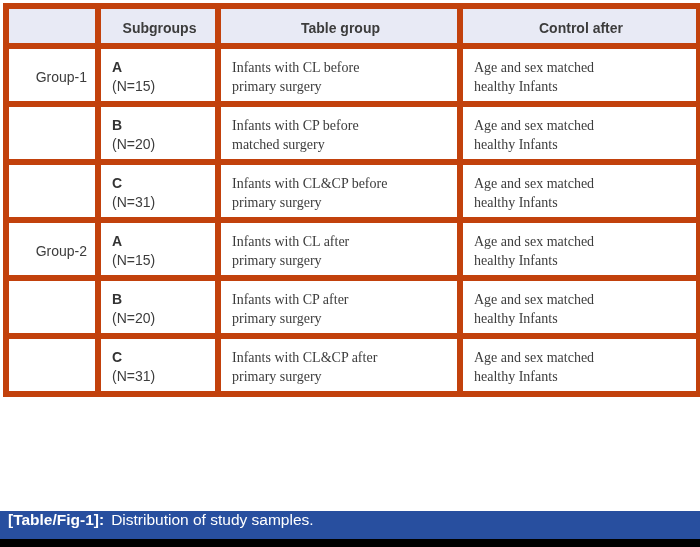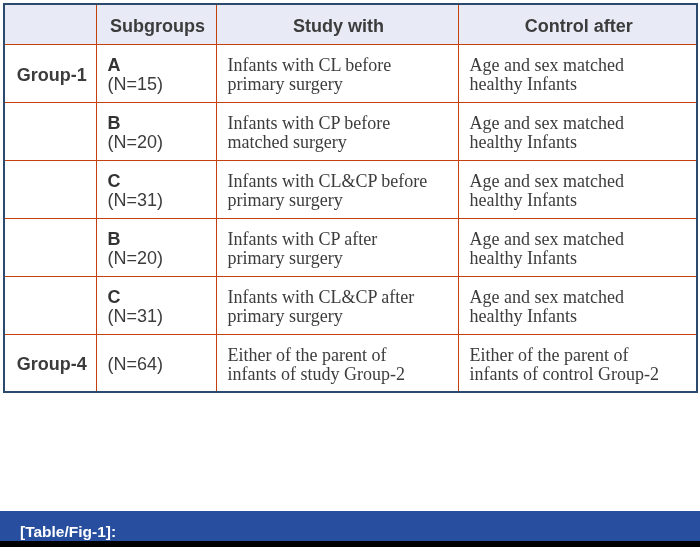--- a/index.html
+++ b/index.html
@@ -19,24 +19,24 @@
     position: absolute;
     top: 3px;
     left: 3px;
     width: 693px;
     border-collapse: collapse;
     table-layout: fixed;
     border: 2px solid #2c4a6e;
   }
   table.study-table th,
   table.study-table td {
-    border: 1px solid #c2410c;
+    border: 6px solid #c2410c;
     padding: 8px 8px 4px 11px;
     vertical-align: middle;
-    font-size: 18px;
+    font-size: 14px;
     line-height: 19px;
     color: #3c3c3c;
     overflow: hidden;
   }
   col.c-group   { width: 92px; }
   col.c-sub     { width: 120px; }
   col.c-study   { width: 242px; }
   col.c-control { width: 239px; }
 
   thead tr { height: 40px; }
@@ -44,22 +44,22 @@
     background: #e8eaf5;
     color: #2b51a3;
     font-weight: bold;
     font-size: 16.5px;
     text-align: center;
     padding: 4px 6px;
     border-bottom-width: 2px;
   }
   tbody tr { height: 58px; }
   td.group-cell {
-    text-align: center;
-    font-weight: bold;
+    text-align: right;
+    font-weight: normal;
     color: #333333;
     font-size: 15.5px;
     padding-left: 4px;
     padding-right: 4px;
   }
   td.sub-cell .sub-letter {
     font-weight: bold;
     color: #333333;
   }
   td.sub-cell .sub-letter:empty { display: none; }
@@ -69,25 +69,25 @@
   }
   .caption-bar {
     position: absolute;
     left: 0;
     bottom: 0;
     width: 700px;
     height: 36px;
     background: #284f9f;
     color: #ffffff;
     display: flex;
-    align-items: flex-end;
+    align-items: flex-start;
     box-sizing: border-box;
-    padding-left: 20px;
+    padding-left: 8px;
     font-size: 15.5px;
-    border-bottom: 6px solid #000000;
+    border-bottom: 8px solid #000000;
   }
   .caption-label {
     font-weight: bold;
     margin-right: 7px;
   }
 </style>
 </head>
 <body>
 
 <div class="page">
@@ -95,21 +95,21 @@
     <colgroup>
       <col class="c-group">
       <col class="c-sub">
       <col class="c-study">
       <col class="c-control">
     </colgroup>
     <thead>
       <tr>
         <th></th>
         <th>Subgroups</th>
-        <th>Study with</th>
+        <th>Table group</th>
         <th>Control after</th>
       </tr>
     </thead>
     <tbody>
       <tr>
         <td class="group-cell">Group-1</td>
         <td class="sub-cell">
           <div class="sub-letter">A</div>
           <div class="sub-n">(N=15)</div>
         </td>
@@ -134,20 +134,31 @@
         <td class="sub-cell">
           <div class="sub-letter">C</div>
           <div class="sub-n">(N=31)</div>
         </td>
         <td class="text-cell">Infants with CL&amp;CP before
 primary surgery</td>
         <td class="text-cell">Age and sex matched
 healthy Infants</td>
       </tr>
       <tr>
+        <td class="group-cell">Group-2</td>
+        <td class="sub-cell">
+          <div class="sub-letter">A</div>
+          <div class="sub-n">(N=15)</div>
+        </td>
+        <td class="text-cell">Infants with CL after
+primary surgery</td>
+        <td class="text-cell">Age and sex matched
+healthy Infants</td>
+      </tr>
+      <tr>
         <td class="group-cell"></td>
         <td class="sub-cell">
           <div class="sub-letter">B</div>
           <div class="sub-n">(N=20)</div>
         </td>
         <td class="text-cell">Infants with CP after
 primary surgery</td>
         <td class="text-cell">Age and sex matched
 healthy Infants</td>
       </tr>
@@ -155,30 +166,20 @@
         <td class="group-cell"></td>
         <td class="sub-cell">
           <div class="sub-letter">C</div>
           <div class="sub-n">(N=31)</div>
         </td>
         <td class="text-cell">Infants with CL&amp;CP after
 primary surgery</td>
         <td class="text-cell">Age and sex matched
 healthy Infants</td>
       </tr>
-      <tr>
-        <td class="group-cell">Group-4</td>
-        <td class="sub-cell">
-
-          <div class="sub-n">(N=64)</div>
-        </td>
-        <td class="text-cell">Either of the parent of
-infants of study Group-2</td>
-        <td class="text-cell">Either of the parent of
-infants of control Group-2</td>
-      </tr>
     </tbody>
   </table>
 
   <div class="caption-bar">
     <span class="caption-label">[Table/Fig-1]:</span>
+    <span class="caption-text">Distribution of study samples.</span>
   </div>
 </div>
 
 </body></html>

